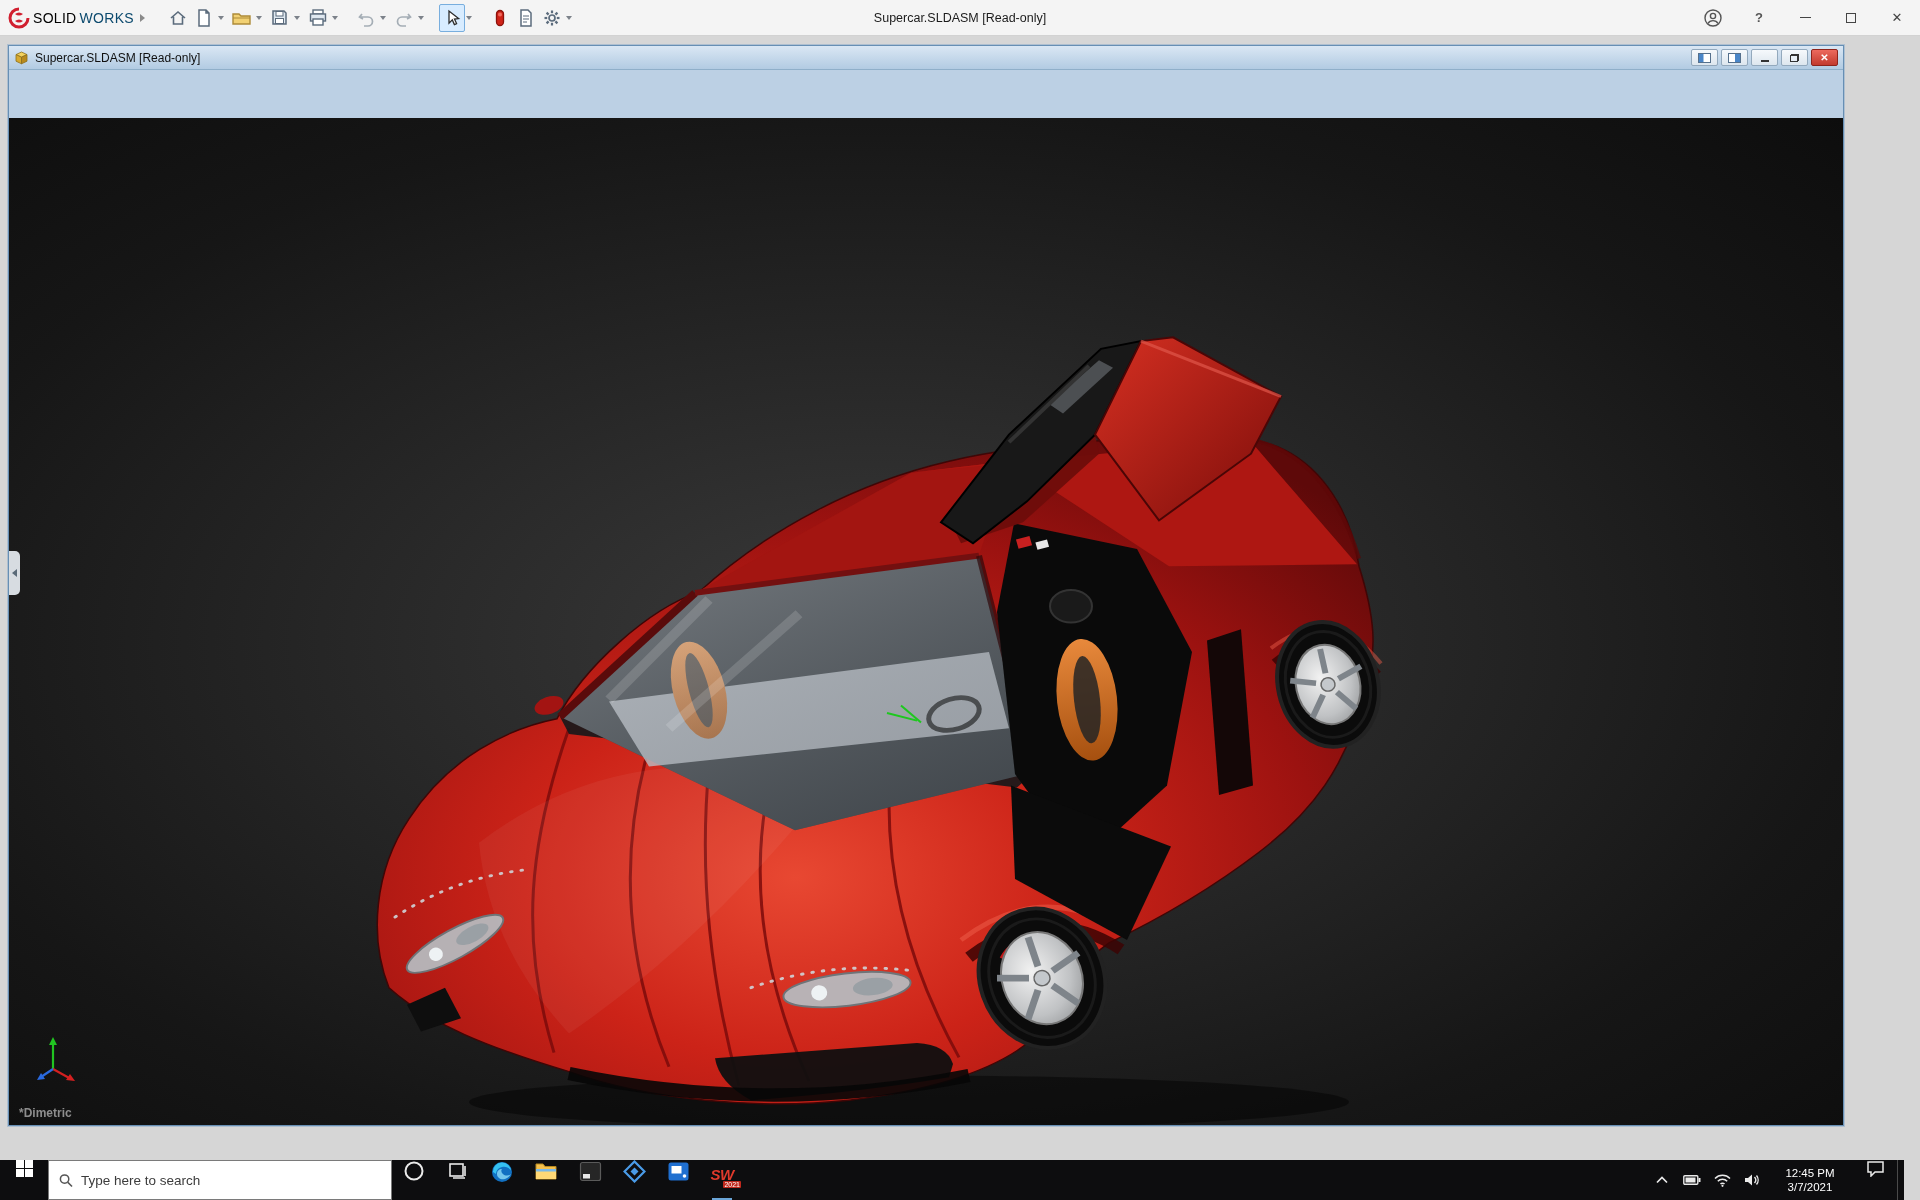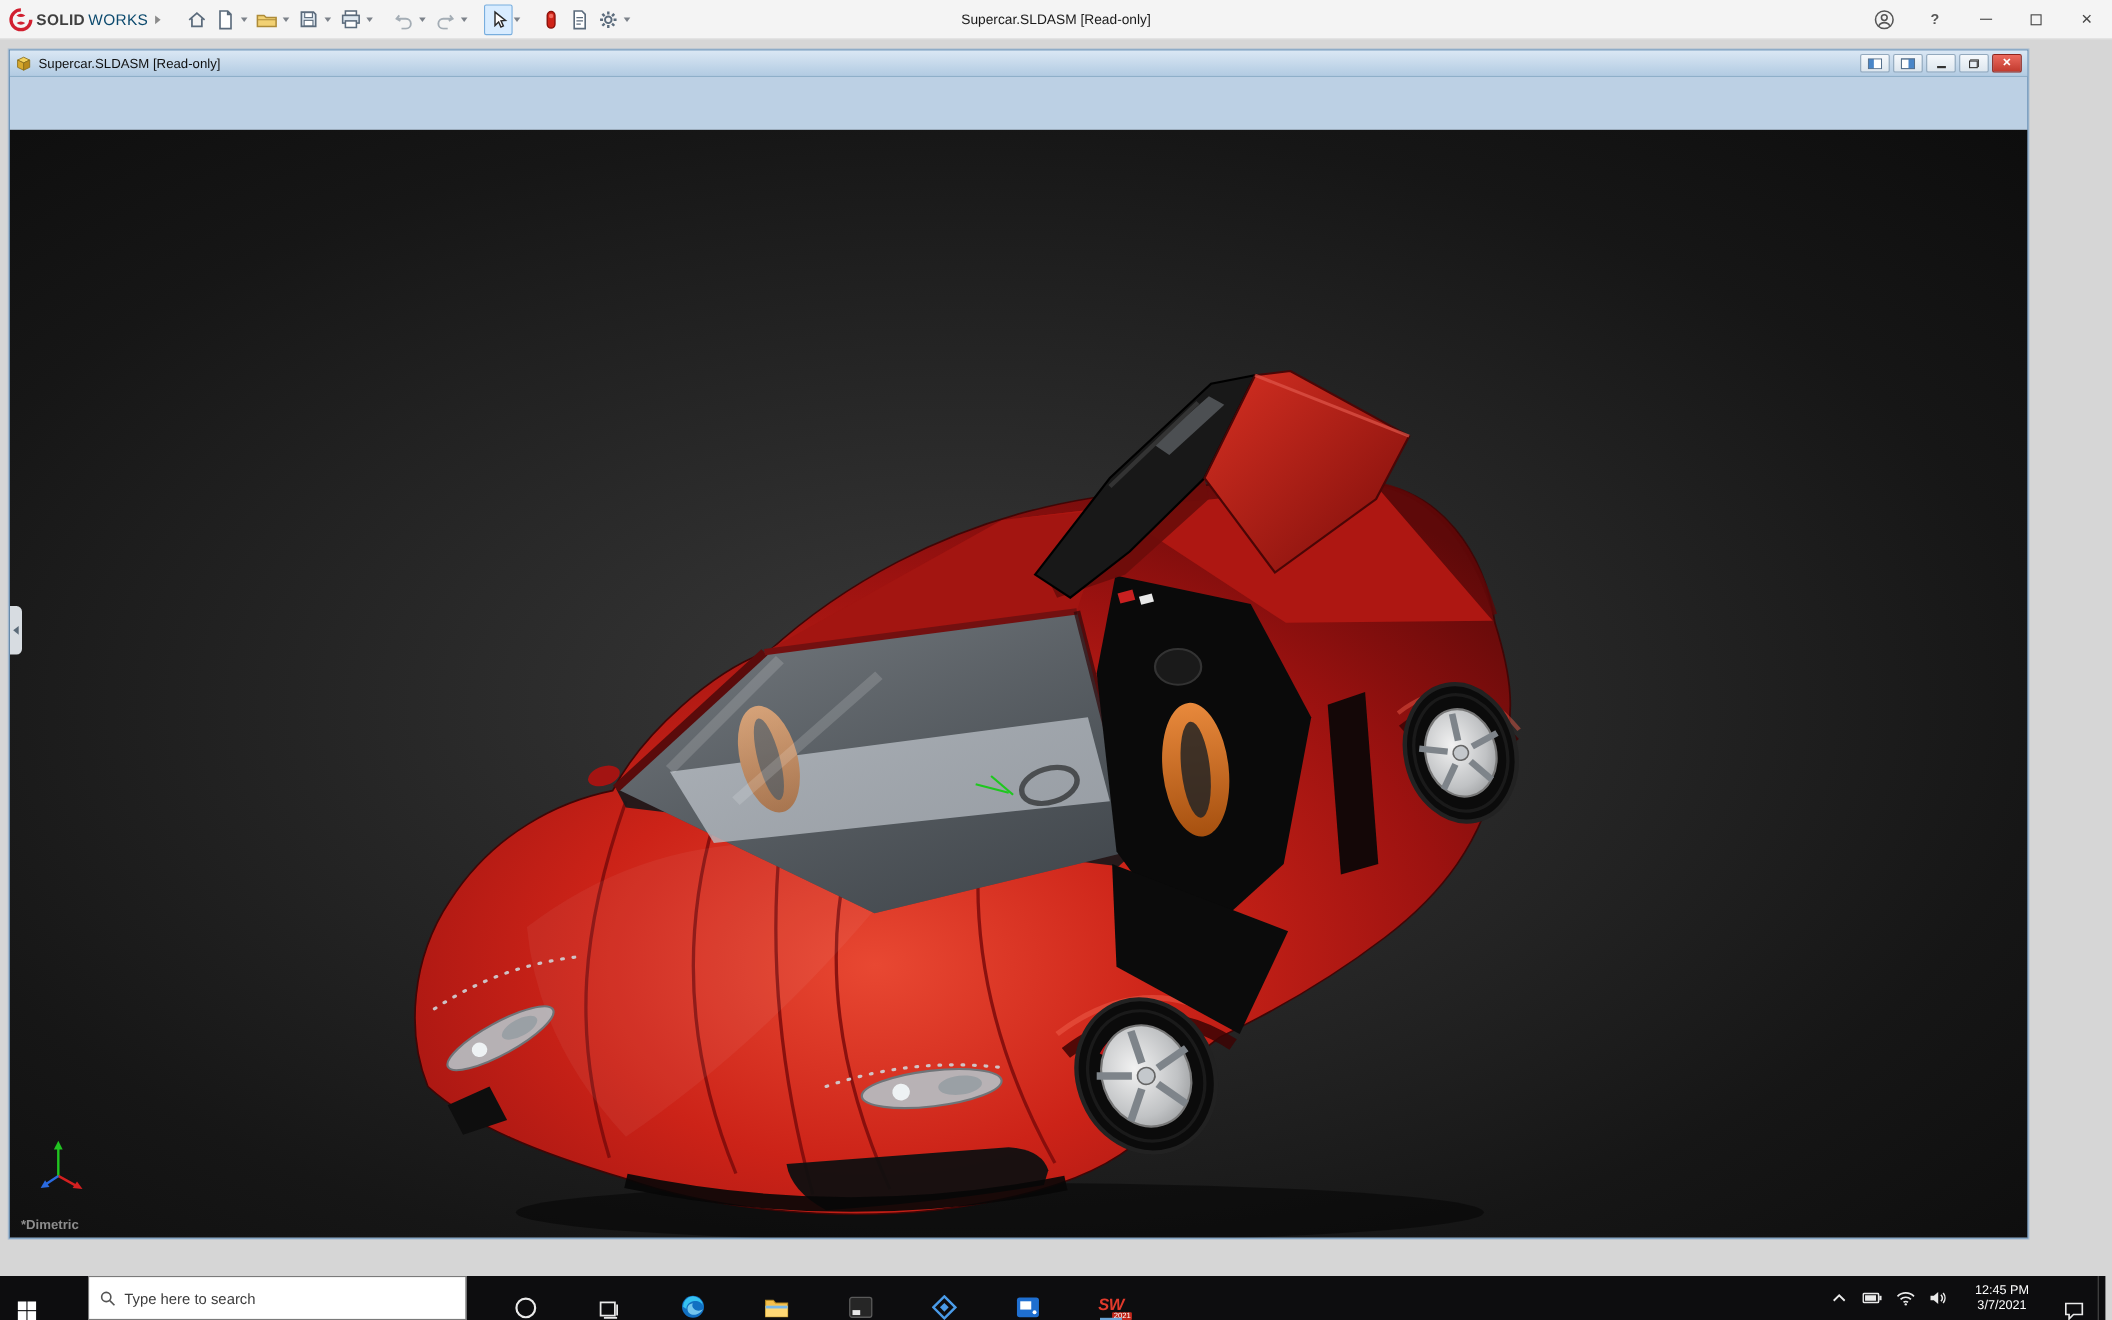--- a/index.html
+++ b/index.html
@@ -3,21 +3,21 @@
 <meta charset="utf-8">
 <style>
   * { margin:0; padding:0; box-sizing:border-box; }
   html,body { width:1920px; height:1200px; font-family:"Liberation Sans", sans-serif; }
   .screen { position:relative; width:1920px; height:1200px; background:#d6d6d6; overflow:hidden; }
 
   
   .titlebar { position:absolute; top:0; left:0; right:0; height:36px; background:#f4f4f4;
               border-bottom:1px solid #d2d2d2; display:flex; align-items:center; padding-left:8px; z-index:5; }
   .brand { display:flex; align-items:center; gap:3px; }
-  .brand-solid { color:#404040; font-weight:bold; font-size:14px; letter-spacing:.3px; }
+  .brand-solid { color:#000000; font-weight:normal; font-size:14px; letter-spacing:.3px; }
   .brand-works { color:#0c4a6e; font-size:14px; letter-spacing:.3px; }
   .expand-tri { width:0; height:0; border-left:5px solid #8a8a8a; border-top:4px solid transparent; border-bottom:4px solid transparent; margin-left:6px; }
   .qat { display:flex; align-items:center; margin-left:20px; }
   .tool { height:28px; min-width:26px; display:flex; align-items:center; justify-content:center; border:1px solid transparent; border-radius:2px; }
   .tool svg { display:block; }
   .tool.active { background:#d8ecff; border-color:#78aede; }
   .caret { width:0; height:0; border-top:4px solid #7c828a; border-left:3.5px solid transparent; border-right:3.5px solid transparent; margin:0 5px 0 1px; }
   .qgap { width:10px; }
   .doc-title { position:absolute; left:50%; top:0; transform:translateX(-50%); height:36px; display:flex; align-items:center;
                font-size:12.5px; color:#1b1b1b; }
@@ -48,22 +48,22 @@
   .viewport { flex:1; position:relative; overflow:hidden;
               background:radial-gradient(ellipse at 47% 52%, #3a3a3a 0%, #272727 38%, #161616 72%, #0d0d0d 100%);margin-top:48px; }
   .car-svg { position:absolute; inset:0; width:100%; height:100%; }
   .view-label { position:absolute; left:10px; bottom:5px; font-size:12px; font-weight:bold; color:#8d8d8d; }
   .triad { position:absolute; left:24px; bottom:40px; }
   .fm-tab { position:absolute; left:0; top:43%; width:11px; height:44px; background:#d7dce1; border-radius:0 5px 5px 0;
             display:flex; align-items:center; justify-content:center; }
   .fm-tab::after { content:""; width:0; height:0; border-right:5px solid #5a6a78; border-top:4px solid transparent; border-bottom:4px solid transparent; }
 
   
-  .taskbar { position:absolute; left:0; right:6px; bottom:0; height:40px; background:#0d0d0f; display:flex; align-items:stretch; z-index:6;gap:32px; }
-  .tb-btn { width:48px; display:flex; align-items:flex-end; justify-content:center; position:relative; }
+  .taskbar { position:absolute; left:0; right:16px; bottom:0; height:40px; background:#0d0d0f; display:flex; align-items:stretch; z-index:6; }
+  .tb-btn { width:48px; display:flex; align-items:flex-start; justify-content:center; position:relative; }
   .tb-btn.narrow { width:44px; }
   .search-box { width:344px; background:#ffffff; border:1px solid #7a7a7a; display:flex; align-items:center; gap:8px; padding:0 10px; }
   .search-box input { border:none; outline:none; background:transparent; font-size:13.5px; color:#3c3c3c; width:100%; font-family:"Liberation Sans", sans-serif; }
   .search-box input::placeholder { color:#3c3c3c; opacity:1; }
   .sw-tile { position:relative; width:30px; height:28px; display:flex; align-items:center; justify-content:center; }
   .sw-letters { color:#e03a2c; font-weight:bold; font-style:italic; font-size:15px; letter-spacing:-0.5px; }
   .sw-year { position:absolute; right:-4px; bottom:0; font-size:7px; color:#ffffff; background:#c0281c; padding:0 1px; border-radius:1px; }
   .run-underline { position:absolute; bottom:0; left:12px; right:12px; height:2px; background:#6aa5d8; }
   .tray { margin-left:auto; display:flex; align-items:stretch; }
   .tray-btn { width:30px; display:flex; align-items:center; justify-content:center; }

